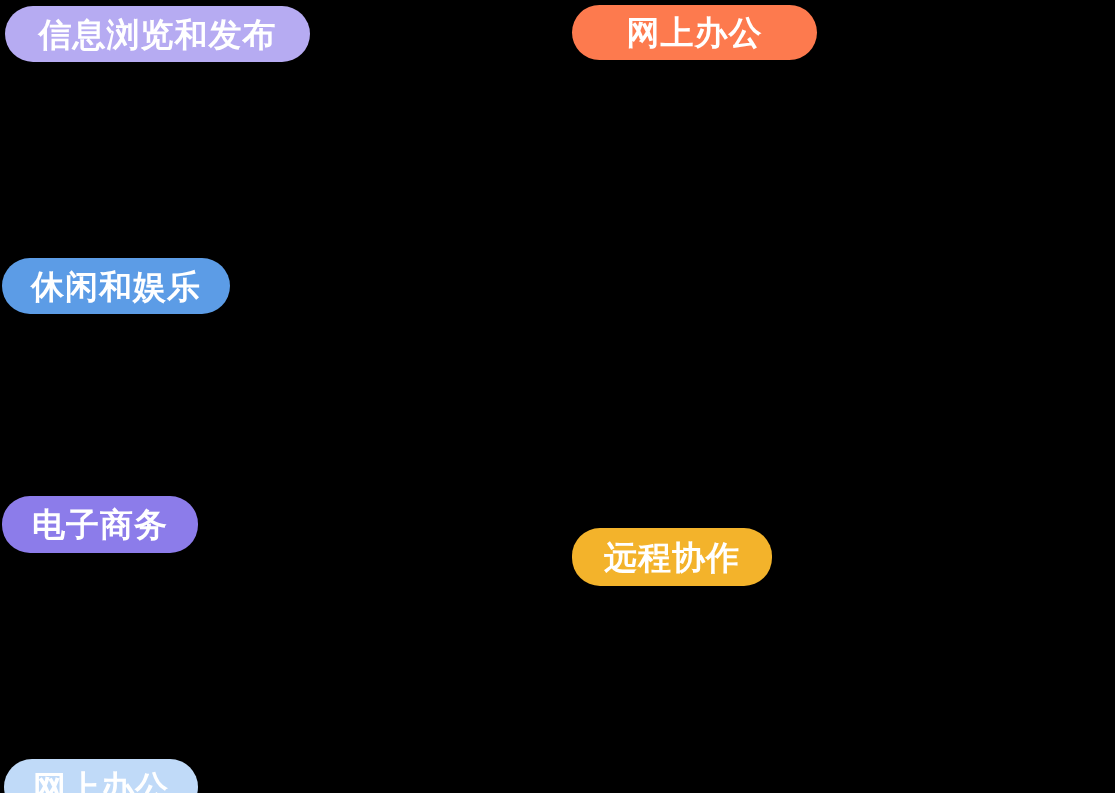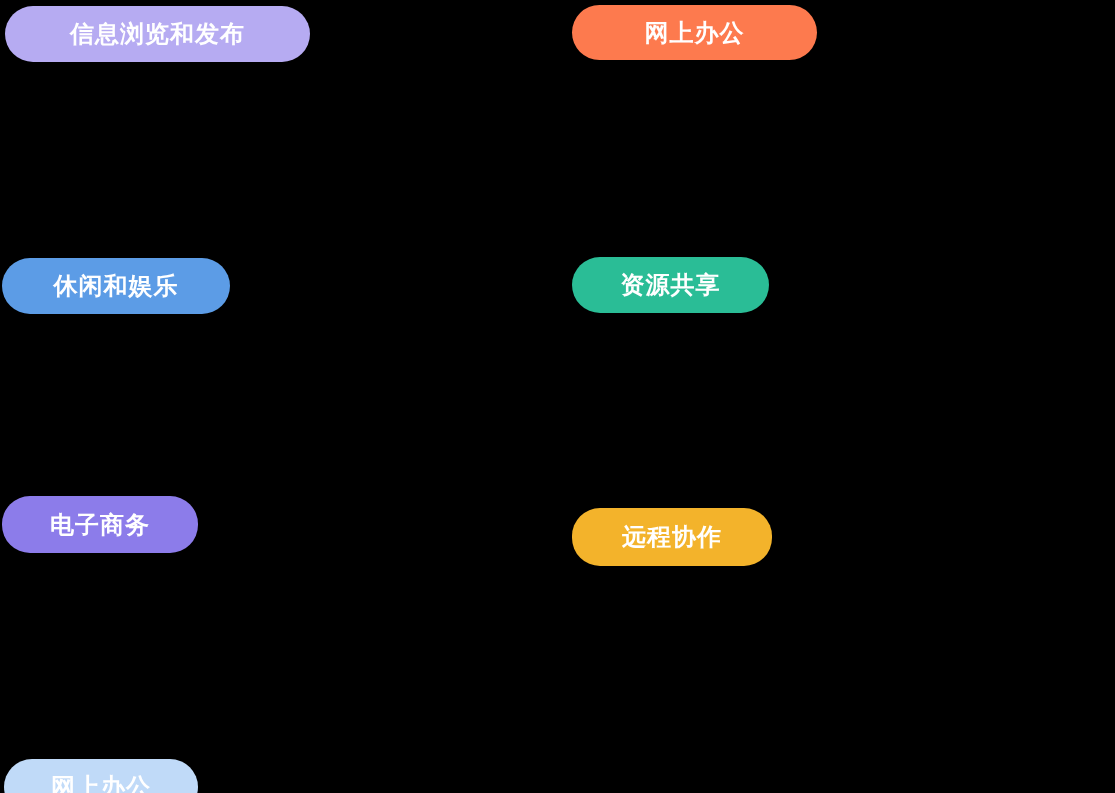--- a/index.html
+++ b/index.html
@@ -20,21 +20,21 @@
     display: flex;
     align-items: center;
     justify-content: center;
     border-radius: 28px;
     box-sizing: border-box;
     padding: 0 18px;
   }
   .pill-label {
     color: #ffffff;
     font-weight: bold;
-    font-size: 24px;
+    font-size: 33px;
     letter-spacing: 1px;
     white-space: nowrap;
     line-height: 1;
     text-align: center;
   }
   
   .pill-1 { left: 5px;   top: 6px;   width: 305px; height: 56px; }
   .pill-2 { left: 572px; top: 5px;   width: 245px; height: 55px; }
   .pill-3 { left: 2px;   top: 258px; width: 228px; height: 56px; }
   .pill-4 { left: 572px; top: 257px; width: 197px; height: 56px; }
@@ -52,29 +52,26 @@
   </div>
 
   <div class="pill pill-2" style="background-color: rgb(253, 122, 78);">
     <span class="pill-label">网上办公</span>
   </div>
 
   <div class="pill pill-3" style="background-color: rgb(92, 156, 230);">
     <span class="pill-label">休闲和娱乐</span>
   </div>
 
-  <div class="pill pill-4" style="background-color: rgb(42, 189, 150);">
-    <span class="pill-label">资源共享</span>
-  </div>
 
   <div class="pill pill-5" style="background-color: rgb(140, 124, 234);">
     <span class="pill-label">电子商务</span>
   </div>
 
-  <div class="pill pill-6" style="background-color: rgb(243, 179, 43);">
+  <div class="pill pill-6" style="background-color: rgb(243, 179, 43); margin-top: 20px;">
     <span class="pill-label">远程协作</span>
   </div>
 
   <div class="pill pill-7" style="background-color: rgb(192, 218, 248);">
     <span class="pill-label">网上办公</span>
   </div>
 
 </div>
 
 </body></html>

